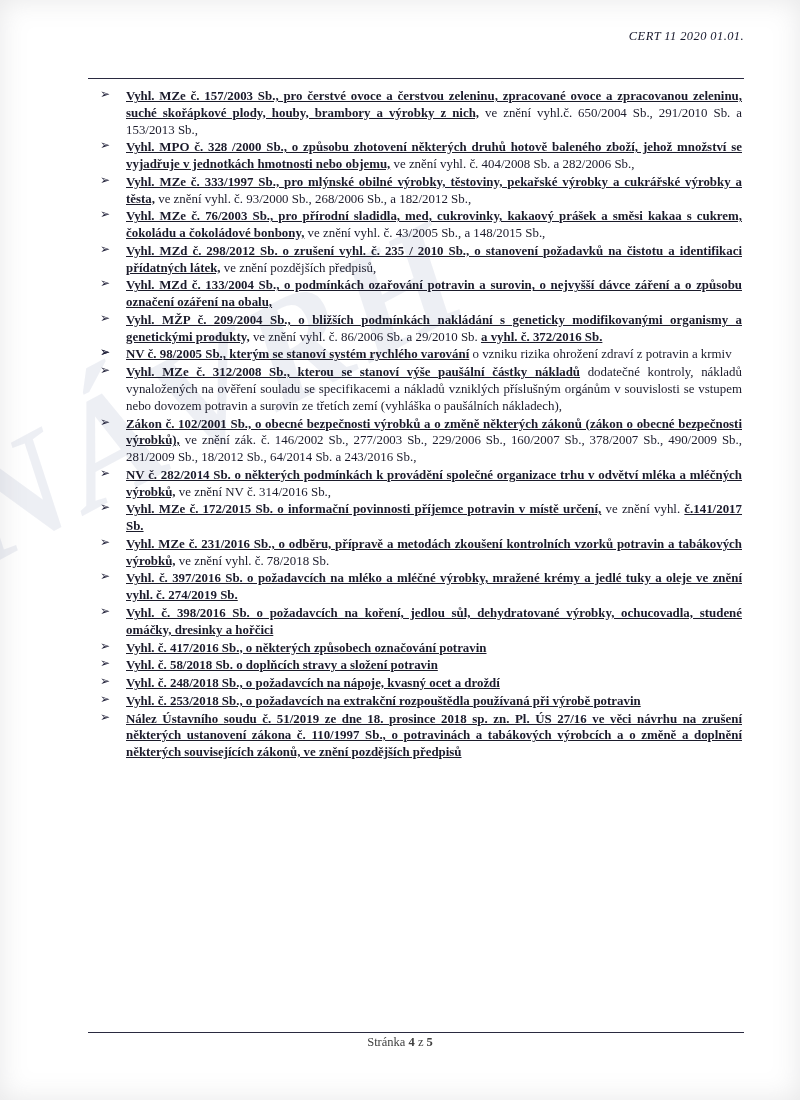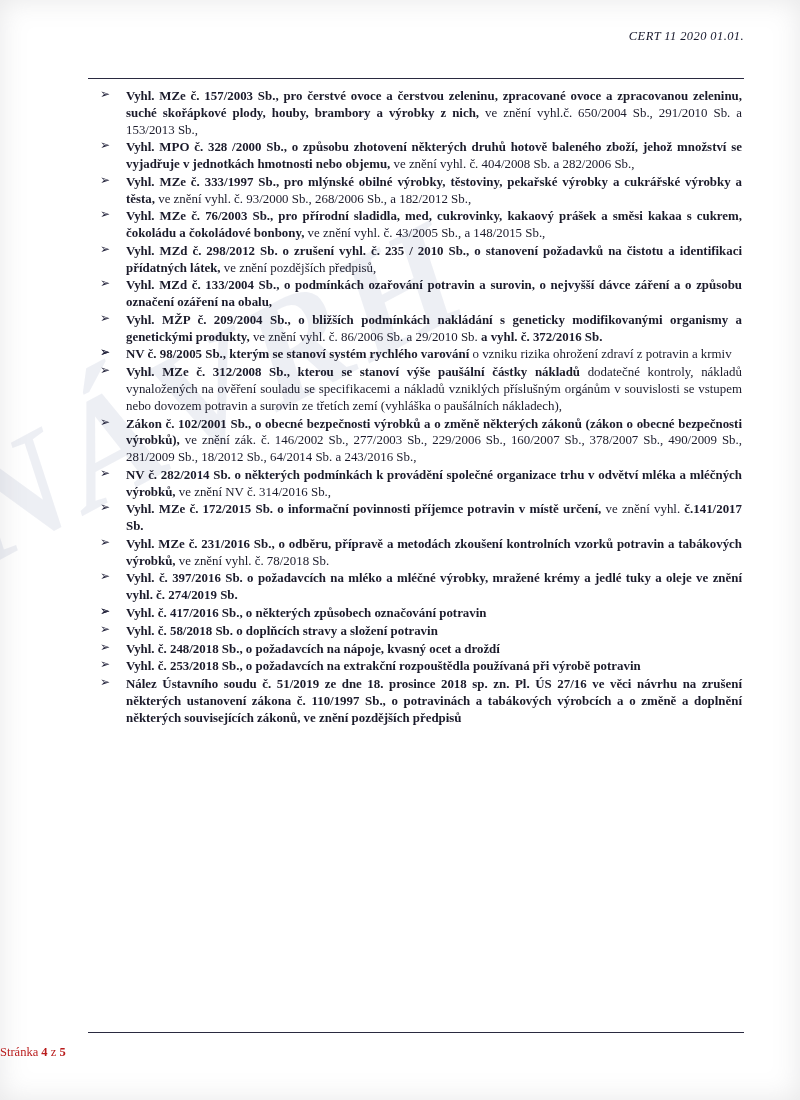--- a/index.html
+++ b/index.html
@@ -60,25 +60,26 @@
   }
   .rule-bottom {
     position: absolute;
     left: 88px;
     right: 56px;
     bottom: 67px;
     border-top: 1px solid #2a2a40;
   }
   .footer {
     position: absolute;
-    bottom: 40px;
+    bottom: 50px;
     left: 0;
     right: 0;
+    text-align: center;
     font-size: 12.5px;
-    color: #b91c1c;
+    color: #404040;
   }
   .footer b { font-weight: bold; }
 
   .content {
     position: absolute;
     left: 96px;
     right: 58px;
     top: 88px;
   }
   ul.list {
@@ -95,21 +96,21 @@
     text-align: justify;
     text-justify: inter-word;
   }
   ul.list > li .bullet {
     position: absolute;
     left: 4px;
     top: -1px;
     font-size: 12px;
     color: #22223a;
   }
-  .b { font-weight: bold; }
+  .b { font-weight: bold; text-decoration: underline; }
   .n { font-weight: normal; }
 </style>
 </head>
 <body>
 
 <div class="page">
 
   <div class="watermark">NÁVRH</div>
 
   <div class="header">CERT 11 2020 01.01.</div>
@@ -126,21 +127,21 @@
         <li><span class="bullet">➢</span><span class="b">Vyhl. MZd č. 133/2004 Sb., o podmínkách ozařování potravin a surovin, o nejvyšší dávce záření a o způsobu označení ozáření na obalu,</span></li>
         <li><span class="bullet">➢</span><span class="b">Vyhl. MŽP č. 209/2004 Sb., o bližších podmínkách nakládání s geneticky modifikovanými organismy a genetickými produkty,</span><span class="n"> ve znění vyhl. č. 86/2006 Sb. a 29/2010 Sb. </span><span class="b">a vyhl. č. 372/2016 Sb.</span></li>
         <li><span class="bullet">➢</span></li>
         <li><span class="bullet">➢</span><span class="b">NV č. 98/2005 Sb., kterým se stanoví systém rychlého varování</span><span class="n"> o vzniku rizika ohrožení zdraví z potravin a krmiv</span></li>
         <li><span class="bullet">➢</span><span class="b">Vyhl. MZe č. 312/2008 Sb., kterou se stanoví výše paušální částky nákladů</span><span class="n"> dodatečné kontroly, nákladů vynaložených na ověření souladu se specifikacemi a nákladů vzniklých příslušným orgánům v souvislosti se vstupem nebo dovozem potravin a surovin ze třetích zemí (vyhláška o paušálních nákladech),</span></li>
         <li><span class="bullet">➢</span><span class="b">Zákon č. 102/2001 Sb., o obecné bezpečnosti výrobků a o změně některých zákonů (zákon o obecné bezpečnosti výrobků),</span><span class="n"> ve znění zák. č. 146/2002 Sb., 277/2003 Sb., 229/2006 Sb., 160/2007 Sb., 378/2007 Sb., 490/2009 Sb., 281/2009 Sb., 18/2012 Sb., 64/2014 Sb. a 243/2016 Sb.,</span></li>
         <li><span class="bullet">➢</span><span class="b">NV č. 282/2014 Sb. o některých podmínkách k provádění společné organizace trhu v odvětví mléka a mléčných výrobků,</span><span class="n"> ve znění NV č. 314/2016 Sb.,</span></li>
         <li><span class="bullet">➢</span><span class="b">Vyhl. MZe č. 172/2015 Sb. o informační povinnosti příjemce potravin v místě určení,</span><span class="n"> ve znění vyhl. </span><span class="b">č.141/2017 Sb.</span></li>
         <li><span class="bullet">➢</span><span class="b">Vyhl. MZe č. 231/2016 Sb., o odběru, přípravě a metodách zkoušení kontrolních vzorků potravin a tabákových výrobků,</span><span class="n"> ve znění vyhl. č. 78/2018 Sb.</span></li>
         <li><span class="bullet">➢</span><span class="b">Vyhl. č. 397/2016 Sb. o požadavcích na mléko a mléčné výrobky, mražené krémy a jedlé tuky a oleje ve znění vyhl. č. 274/2019 Sb.</span></li>
-        <li><span class="bullet">➢</span></li>
+        <li><span class="bullet">➢</span><span class="b">Vyhl. č. 398/2016 Sb. o požadavcích na koření, jedlou sůl, dehydratované výrobky, ochucovadla, studené omáčky, dresinky a hořčici</span></li>
         <li><span class="bullet">➢</span><span class="b">Vyhl. č. 417/2016 Sb., o některých způsobech označování potravin</span></li>
         <li><span class="bullet">➢</span><span class="b">Vyhl. č. 58/2018 Sb. o doplňcích stravy a složení potravin</span></li>
         <li><span class="bullet">➢</span><span class="b">Vyhl. č. 248/2018 Sb., o požadavcích na nápoje, kvasný ocet a droždí</span></li>
         <li><span class="bullet">➢</span><span class="b">Vyhl. č.  253/2018 Sb., o požadavcích na extrakční rozpouštědla používaná při výrobě potravin</span></li>
         <li><span class="bullet">➢</span><span class="b">Nález Ústavního soudu č. 51/2019 ze dne 18. prosince 2018 sp. zn. Pl. ÚS 27/16 ve věci návrhu na zrušení některých ustanovení zákona č. 110/1997 Sb., o potravinách a tabákových výrobcích a o změně a doplnění některých souvisejících zákonů, ve znění pozdějších předpisů</span></li>
       </ul>
   </div>
 
   <div class="rule-bottom"></div>
 

